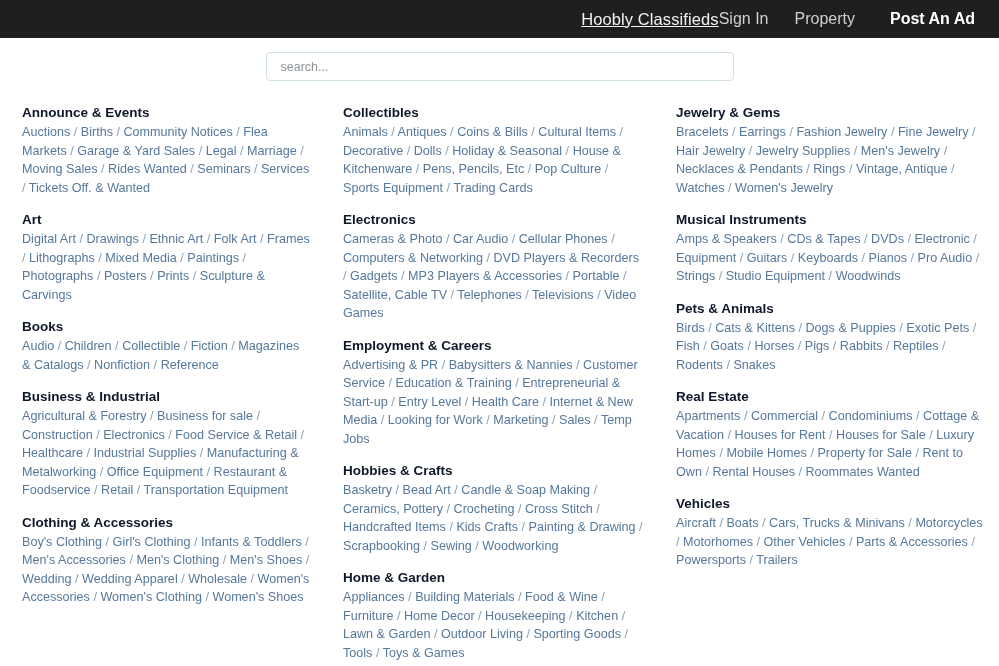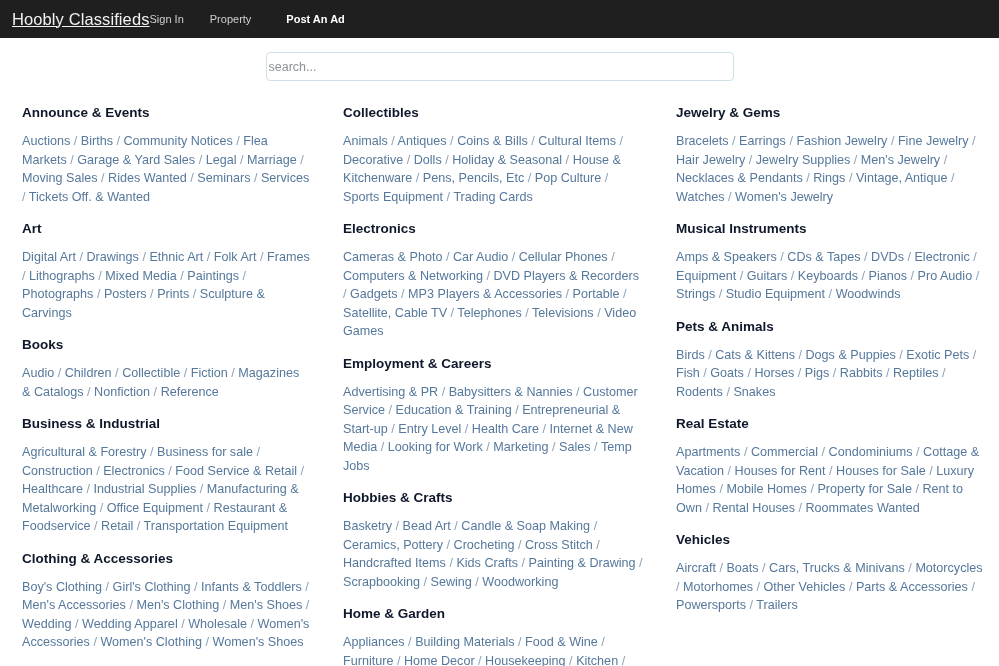--- a/index.html
+++ b/index.html
@@ -13,37 +13,37 @@
     font-family: "Liberation Sans", "DejaVu Sans", sans-serif;
     overflow: hidden;
   }
 
   
   .topbar {
     height: 38px;
     background: #1f1f1f;
     display: flex;
     align-items: center;
-    justify-content: flex-start;
+    justify-content: flex-end;
     padding: 0 24px 0 12px;
   }
   .brand {
     color: #f2f2f2;
     font-size: 16.5px;
     letter-spacing: .1px;
     white-space: nowrap;
   }
   .topnav {
     display: flex;
     align-items: center;
     gap: 26px;
   }
   .topnav a {
     color: #cfcfcf;
-    font-size: 11px;
+    font-size: 16px;
     text-decoration: none;
     white-space: nowrap;
   }
   .topnav a.strong {
     color: #ffffff;
     font-weight: bold;
     padding-left: 9px;
   }
 
   
@@ -55,21 +55,21 @@
   }
   .searchbox {
     width: 468px;
     height: 29px;
     border: 1px solid #cfe0e6;
     border-radius: 4px;
     background: #ffffff;
     font-family: "Liberation Sans", "DejaVu Sans", sans-serif;
     font-size: 12.5px;
     color: #444;
-    padding: 0 2px;
+    padding: 0 14px;
     outline: none;
   }
   .searchbox::placeholder { color: #8d9296; }
 
   
   .columns {
     display: flex;
     padding: 8px 0 0 0;
   }
   .col {
@@ -86,21 +86,20 @@
     font-size: 13.5px;
     line-height: 18px;
     margin: 0 0 1px 0;
     text-decoration: none;
     display: inline-block;
   }
   .cat-links {
     font-size: 12.6px;
     line-height: 18.5px;
     color: #56789b;
-    margin-top: 9px;
   }
   .cat-links a {
     color: #56789b;
     text-decoration: none;
   }
   .sep { color: #8aa1b8; }
 </style>
 </head>
 <body>
 

